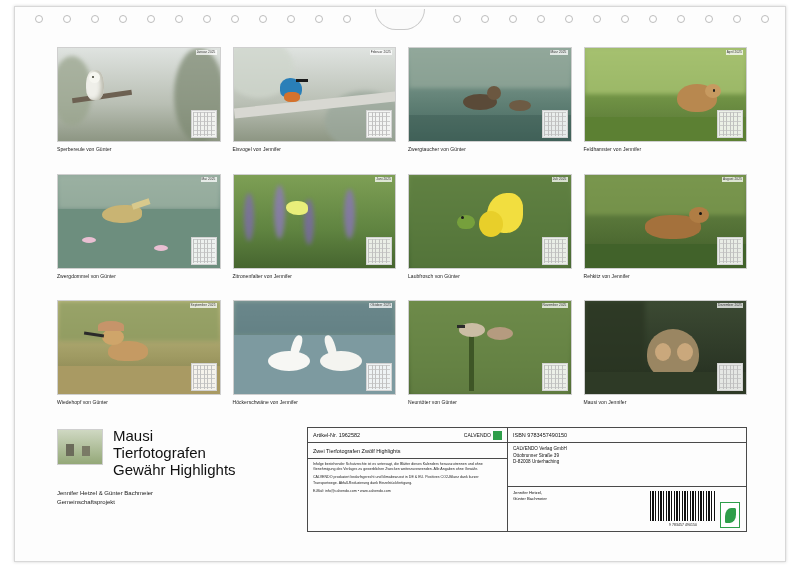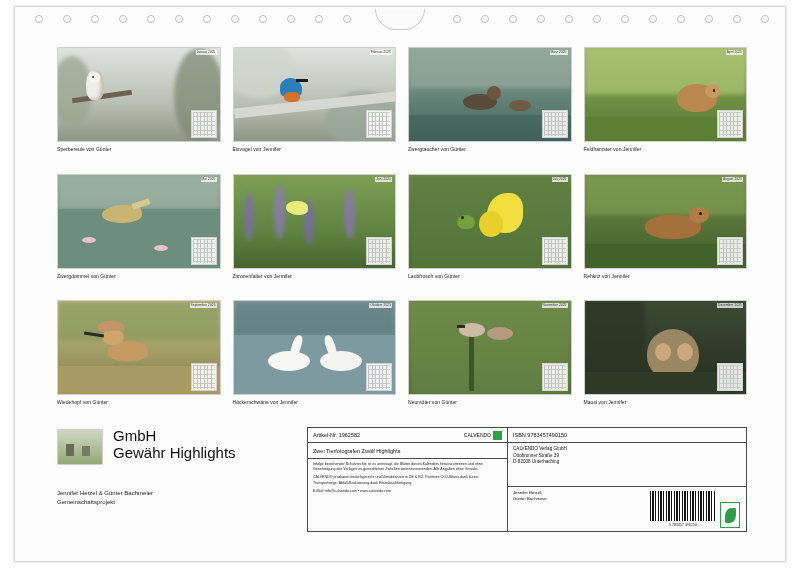--- a/index.html
+++ b/index.html
@@ -567,21 +567,22 @@
 
     <div class="footer">
 
       <div class="title-block">
         <div class="title-photo">
           <div style="position:absolute;inset:0;background:linear-gradient(#cfd8c2,#94a878)"></div>
           <div style="position:absolute;left:8px;top:14px;width:8px;height:12px;background:#6b6b5a"></div>
           <div style="position:absolute;left:24px;top:16px;width:8px;height:10px;background:#7a7a66"></div>
         </div>
         <div class="title-text">
-          <div class="title-main">GmbH</div>
+          <div class="title-main">Mausi</div>
+          <div class="title-main">Tierfotografen</div>
           <div class="title-main">Gewähr Highlights</div>
         </div>
         <div class="authors">
           <div>Jennifer Hetzel &amp; Günter Bachmeier</div>
           <div>Gemeinschaftsprojekt</div>
         </div>
       </div>
 
       <div class="info-table">
         <div class="col-left">

